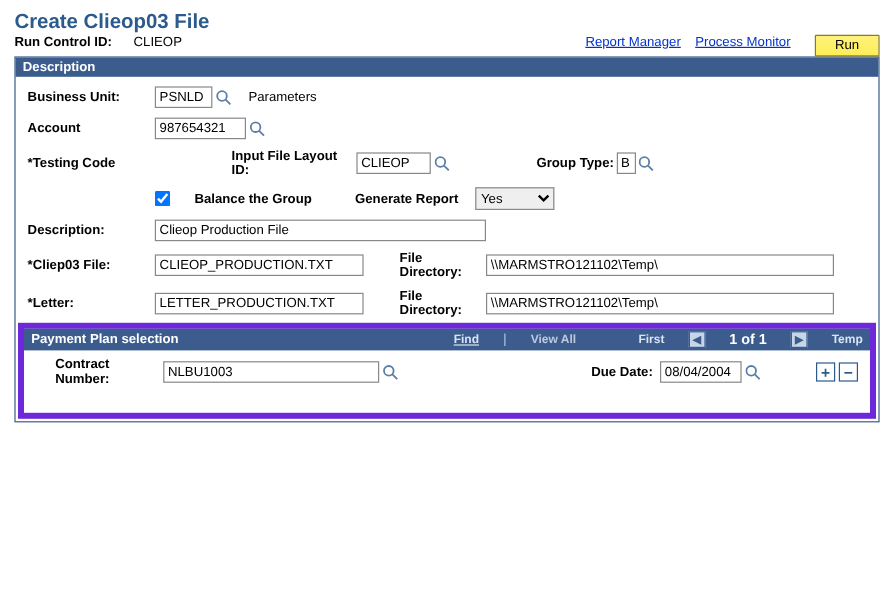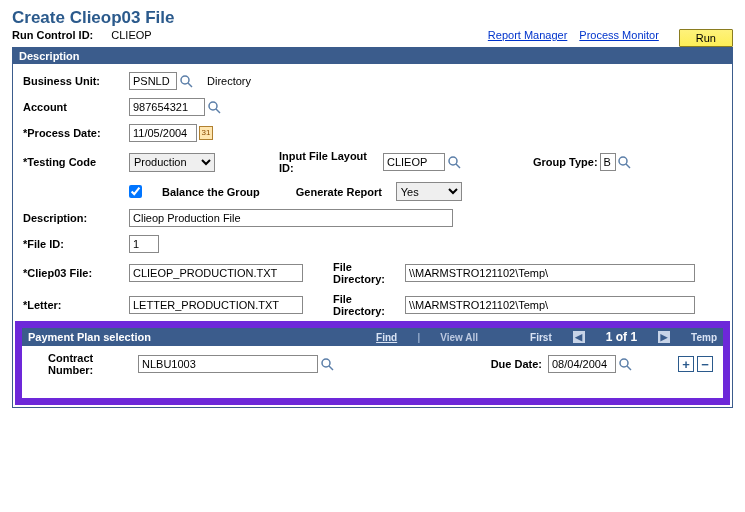--- a/index.html
+++ b/index.html
@@ -50,43 +50,37 @@
 
     <div class="row">
       <span class="label">Business Unit:</span>
       <input type="text" style="width: 48px;" value="PSNLD">
       <span class="lookup-icon">
           <svg width="13" height="13" viewBox="0 0 13 13">
             <circle cx="5" cy="5" r="4" fill="none" stroke="#5b7ea8" stroke-width="1.5"></circle>
             <line x1="8" y1="8" x2="12" y2="12" stroke="#5b7ea8" stroke-width="1.5"></line>
           </svg>
         </span>
-      <span class="bu-name">Directory</span>
+      <span class="bu-name">Parameters</span>
     </div>
 
     <div class="row">
       <span class="label">Account</span>
       <input type="text" style="width: 76px;" value="987654321">
       <span class="lookup-icon">
           <svg width="13" height="13" viewBox="0 0 13 13">
             <circle cx="5" cy="5" r="4" fill="none" stroke="#5b7ea8" stroke-width="1.5"></circle>
             <line x1="8" y1="8" x2="12" y2="12" stroke="#5b7ea8" stroke-width="1.5"></line>
           </svg>
         </span>
     </div>
 
-    <div class="row">
-      <span class="label">*Process Date:</span>
-      <input type="text" style="width: 68px;" value="11/05/2004">
-      <span class="cal-icon">31</span>
-    </div>
 
     <div class="row">
       <span class="label">*Testing Code</span>
-      <select style="width:86px"><option>Production</option></select>
       <span class="sub-label" style="margin-left:48px;width:120px;">Input File Layout ID:</span>
       <input type="text" style="width: 62px;" value="CLIEOP">
       <span class="lookup-icon">
           <svg width="13" height="13" viewBox="0 0 13 13">
             <circle cx="5" cy="5" r="4" fill="none" stroke="#5b7ea8" stroke-width="1.5"></circle>
             <line x1="8" y1="8" x2="12" y2="12" stroke="#5b7ea8" stroke-width="1.5"></line>
           </svg>
         </span>
       <span class="sub-label" style="margin-left:56px;">Group Type:</span>
       <input type="text" style="width: 16px; margin-left: 2px;" value="B">
@@ -101,43 +95,39 @@
     <div class="row">
       <span class="label"></span>
       <input type="checkbox" checked="" style="">
       <span class="sub-label" style="margin-left:4px;">Balance the Group</span>
       <span class="sub-label" style="margin-left:20px;width:116px;">Generate Report</span>
       <select style="width:66px"><option>Yes</option></select>
     </div>
 
     <div class="row">
       <span class="label">Description:</span>
-      <input type="text" style="width: 324px;" value="Clieop Production File">
+      <input type="text" style="width: 276px;" value="Clieop Production File">
     </div>
 
-    <div class="row">
-      <span class="label">*File ID:</span>
-      <input type="text" style="width: 30px;" value="1">
-    </div>
 
     <div class="row">
       <span class="label">*Cliep03 File:</span>
       <input type="text" style="width: 174px;" value="CLIEOP_PRODUCTION.TXT">
       <span class="sub-label" style="margin-left:14px;width:88px;">File Directory:</span>
       <input type="text" style="width: 290px;" value="\\MARMSTRO121102\Temp\">
     </div>
 
     <div class="row" style="margin-bottom:2px;">
       <span class="label">*Letter:</span>
       <input type="text" style="width: 174px;" value="LETTER_PRODUCTION.TXT">
       <span class="sub-label" style="margin-left:14px;width:88px;">File Directory:</span>
       <input type="text" style="width: 290px;" value="\\MARMSTRO121102\Temp\">
     </div>
 
-    <div class="panel" style="border:7px solid #6d28d9;margin:4px -8px -6px -8px;">
+    <div class="panel" style="border:5px solid #6d28d9;margin:4px -8px -6px -8px;">
       <div class="panel-header">
         <span>Payment Plan selection</span>
         <div class="panel-header-right">
           <span class="panel-link">Find</span>
           <span class="sep">|</span>
           <span class="panel-link" style="color:#bcc9e0;text-decoration:none;">View All</span>
           <span style="width:12px;"></span>
           <span style="color:#d9e3f4;font-size:10px;">First</span>
           <span class="nav-icon">◀</span>
           <span style="color:#fff;font-size:12px;">1 of 1</span>

